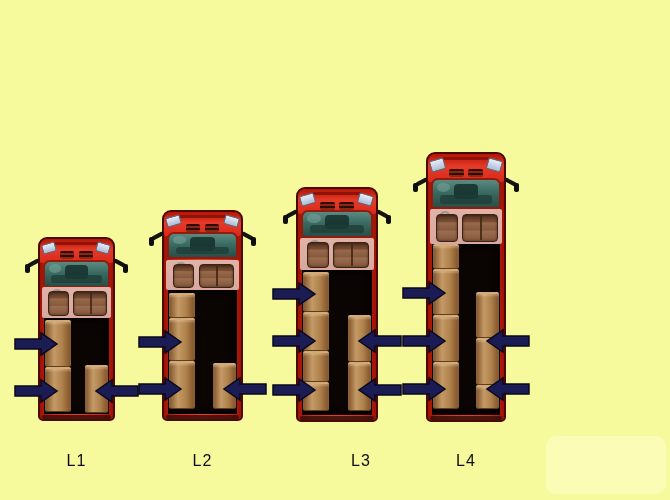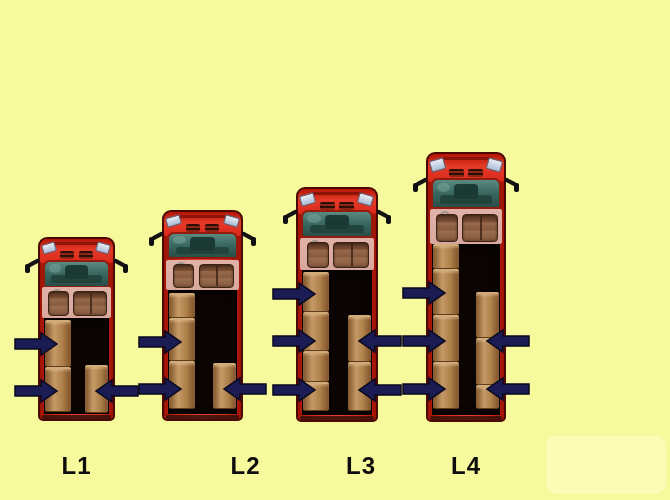--- a/index.html
+++ b/index.html
@@ -1,20 +1,20 @@
 <!DOCTYPE html>
 <html><head>
 <meta charset="utf-8">
 <style>
   html,body{margin:0;padding:0;}
   body{font-family:"Liberation Sans", sans-serif;}
   #scene{position:relative;width:670px;height:500px;overflow:hidden;}
   .truck{position:absolute;}
   .truck div{position:absolute;}
-  .truck-label{position:absolute;transform:translateX(-50%);font-size:24px;font-weight:bold;letter-spacing:1px;}
+  .truck-label{position:absolute;transform:translateX(-50%);font-size:16px;font-weight:normal;letter-spacing:1px;}
   #arrow-layer{position:absolute;left:0;top:0;pointer-events:none;}
   #corner-panel{position:absolute;border-radius:10px;}
 </style>
 </head>
 <body>
 
 <div id="scene" style="background: rgb(247, 249, 157); width: 670px; height: 500px;">
   <div id="corner-panel" style="left: 546px; top: 436px; width: 120px; height: 58px; background: rgb(251, 252, 182);"></div>
 
   <div class="truck" style="left: 38px; top: 237px; width: 77px; height: 184px;">
@@ -163,16 +163,16 @@
       <polygon points="401,336 375,336 375,330 359,341 375,352 375,346 401,346" fill="#1c1c55" stroke="#08081e" stroke-width="1.5"></polygon>
       <polygon points="401,385 375,385 375,379 359,390 375,401 375,395 401,395" fill="#1c1c55" stroke="#08081e" stroke-width="1.5"></polygon>
       <polygon points="403,288 429,288 429,282 445,293 429,304 429,298 403,298" fill="#1c1c55" stroke="#08081e" stroke-width="1.5"></polygon>
       <polygon points="403,336 429,336 429,330 445,341 429,352 429,346 403,346" fill="#1c1c55" stroke="#08081e" stroke-width="1.5"></polygon>
       <polygon points="403,384 429,384 429,378 445,389 429,400 429,394 403,394" fill="#1c1c55" stroke="#08081e" stroke-width="1.5"></polygon>
       <polygon points="529,336 503,336 503,330 487,341 503,352 503,346 529,346" fill="#1c1c55" stroke="#08081e" stroke-width="1.5"></polygon>
       <polygon points="529,384 503,384 503,378 487,389 503,400 503,394 529,394" fill="#1c1c55" stroke="#08081e" stroke-width="1.5"></polygon>
     </svg>
 
   <div class="truck-label" style="left: 76.5px; top: 452px; color: rgb(13, 13, 13);">L1</div>
-  <div class="truck-label" style="left: 202.5px; top: 452px; color: rgb(13, 13, 13); margin-left: 43px;">L2</div>
+  <div class="truck-label" style="left: 202.5px; top: 452px; color: rgb(13, 13, 13);">L2</div>
   <div class="truck-label" style="left: 337px; top: 452px; color: rgb(13, 13, 13); margin-left: 24px;">L3</div>
   <div class="truck-label" style="left: 466px; top: 452px; color: rgb(13, 13, 13);">L4</div>
 </div>
 
 </body></html>

